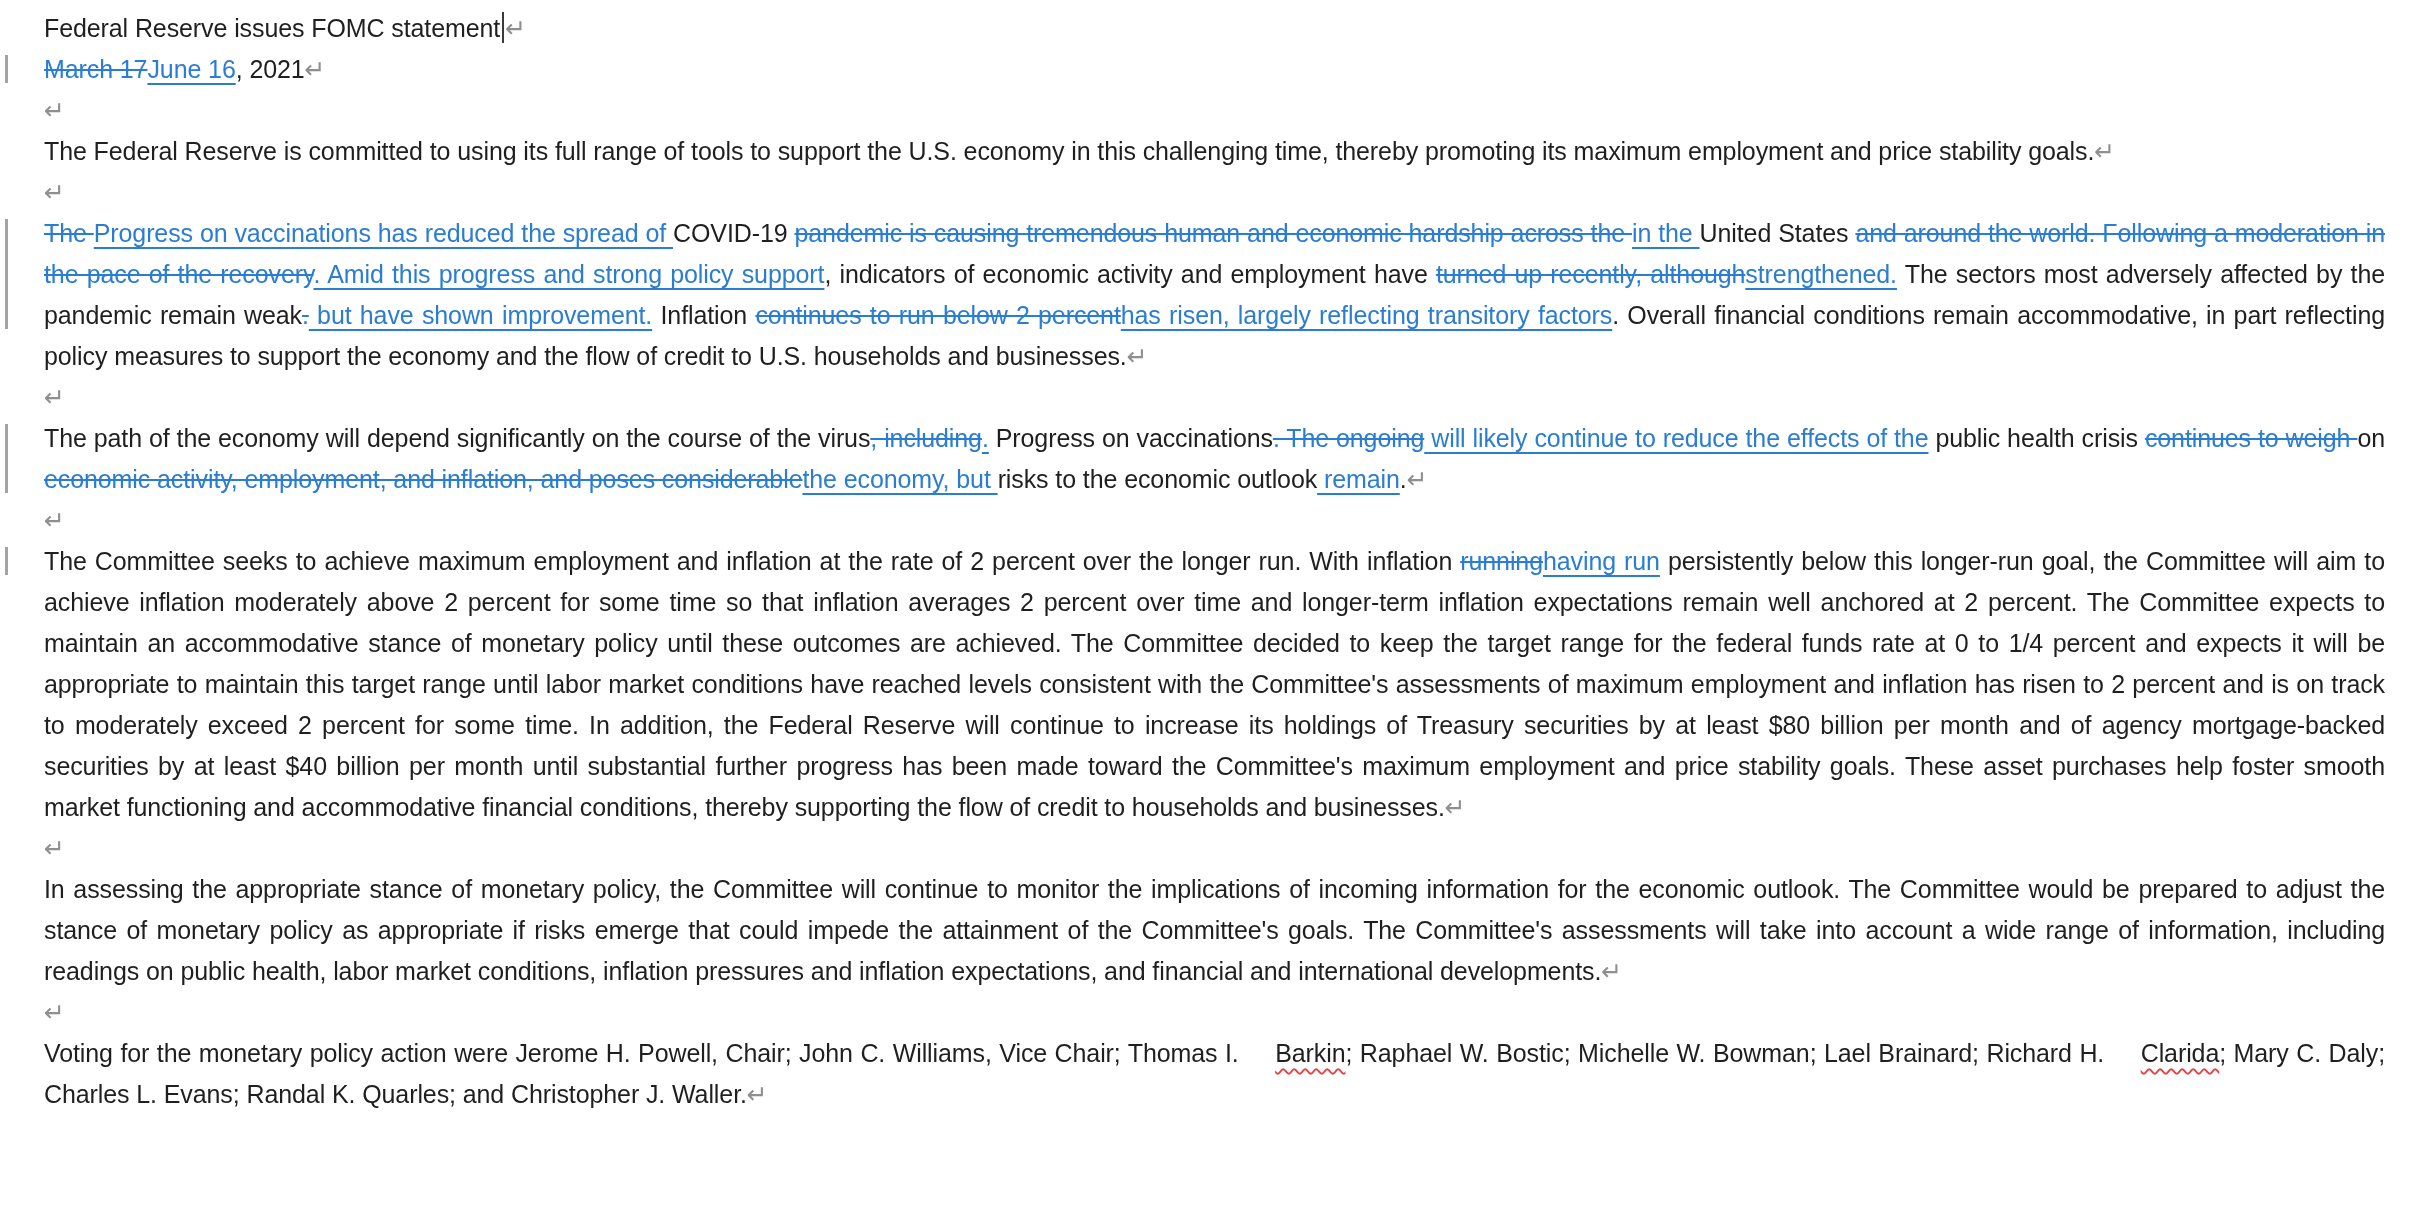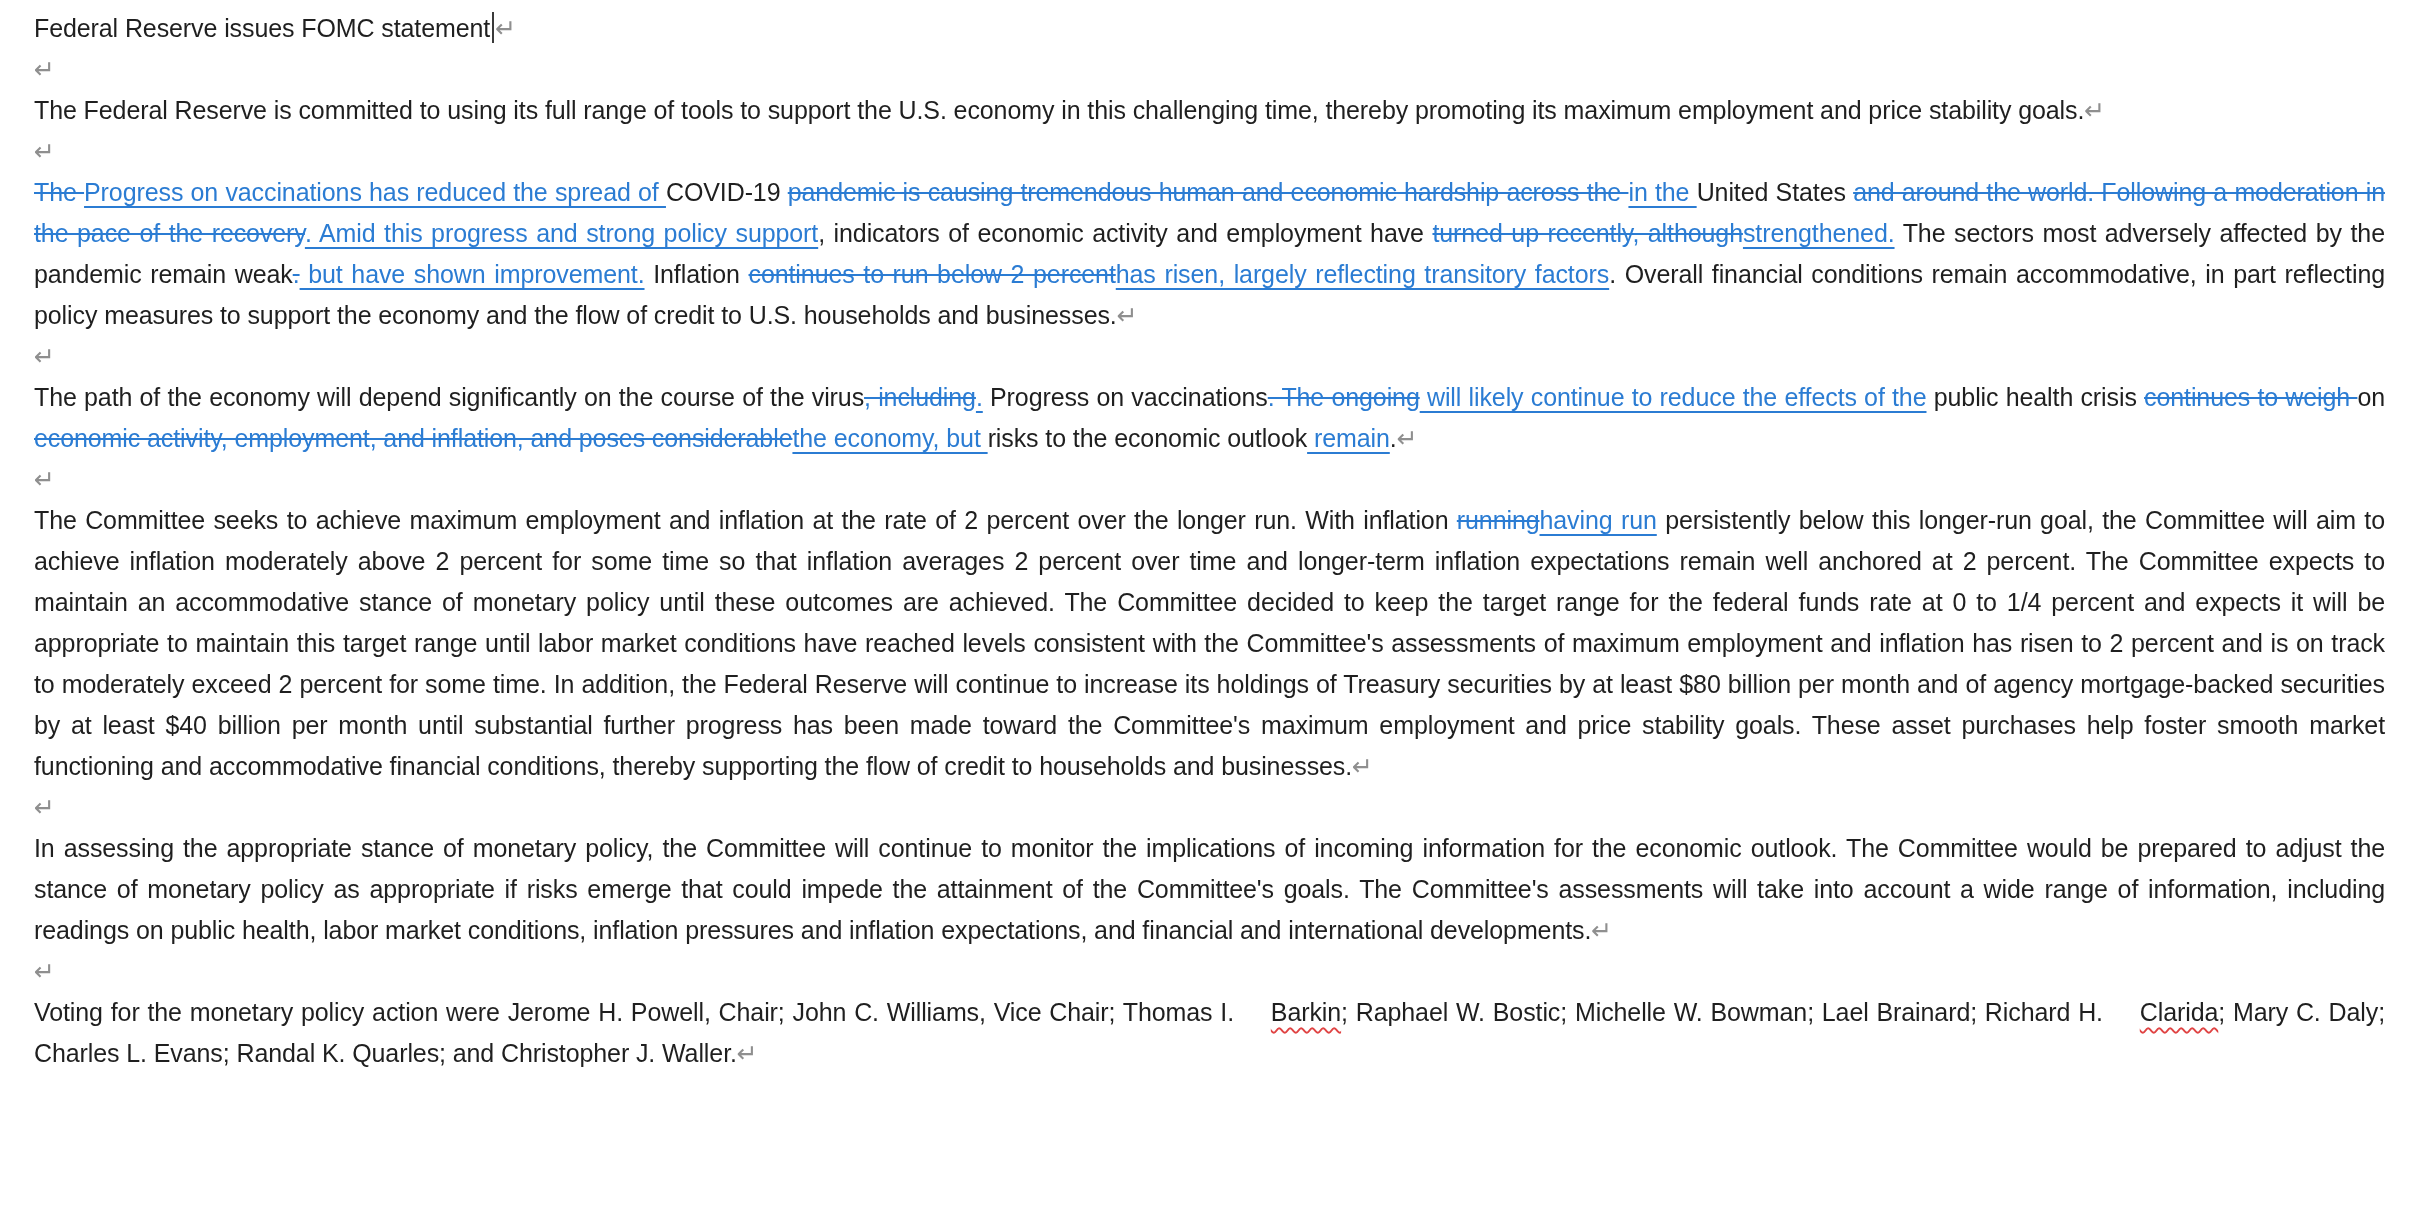--- a/index.html
+++ b/index.html
@@ -12,21 +12,21 @@
     font-size: 25px;
     line-height: 41px;
     letter-spacing: -0.1px;
     color: var(--ink, #1f1f1f);
   }
   .page {
     position: relative;
     box-sizing: border-box;
     width: 2433px;
     height: 943px;
-    padding: 8px 48px 0 34px;
+    padding: 8px 48px 0 44px;
     background: #ffffff;
     border-radius: 12px;
   }
   .para {
     position: relative;
     margin: 0;
     text-align: justify;
   }
   .para.left { text-align: left; }
   .changebar {
@@ -67,20 +67,21 @@
     border-left: 2px solid #3a3a3a;
     vertical-align: -6px;
     margin: 0 1px 0 2px;
   }
 </style>
 </head>
 <body>
 
 <div class="page">
     <div class="para left"><span class="r-normal">Federal Reserve issues FOMC statement</span><span class="caret"></span><span class="r-pilcrow">↵</span></div>
+    <div class="para left"><span class="changebar" style="height: 28px;"></span><span class="r-del">March 17</span><span class="r-ins">June 16</span><span class="r-normal">, 2021</span><span class="r-pilcrow">↵</span></div>
     <div class="para left"><span class="r-pilcrow">↵</span></div>
     <div class="para"><span class="r-normal">The Federal Reserve is committed to using its full range of tools to support the U.S. economy in this challenging time, thereby promoting its maximum employment and price stability goals.</span><span class="r-pilcrow">↵</span></div>
     <div class="para left"><span class="r-pilcrow">↵</span></div>
     <div class="para"><span class="changebar" style="height: 110px;"></span><span class="r-del">The </span><span class="r-ins">Progress on vaccinations has reduced the spread of </span><span class="r-normal">COVID-19 </span><span class="r-del">pandemic is causing tremendous human and economic hardship across the </span><span class="r-ins">in the </span><span class="r-normal">United States </span><span class="r-del">and around the world. Following a moderation in the pace of the recovery</span><span class="r-ins">. Amid this progress and strong policy support</span><span class="r-normal">, indicators of economic activity and employment have </span><span class="r-del">turned up recently, although</span><span class="r-ins">strengthened.</span><span class="r-normal"> The sectors most adversely affected by the pandemic remain weak</span><span class="r-del">.</span><span class="r-ins"> but have shown improvement.</span><span class="r-normal"> Inflation </span><span class="r-del">continues to run below 2 percent</span><span class="r-ins">has risen, largely reflecting transitory factors</span><span class="r-normal">. Overall financial conditions remain accommodative, in part reflecting policy measures to support the economy and the flow of credit to U.S. households and businesses.</span><span class="r-pilcrow">↵</span></div>
     <div class="para left"><span class="r-pilcrow">↵</span></div>
     <div class="para"><span class="changebar" style="height: 69px;"></span><span class="r-normal">The path of the economy will depend significantly on the course of the virus</span><span class="r-del">, including</span><span class="r-ins">.</span><span class="r-normal"> Progress on vaccinations</span><span class="r-del">. The ongoing</span><span class="r-ins"> will likely continue to reduce the effects of the</span><span class="r-normal"> public health crisis </span><span class="r-del">continues to weigh </span><span class="r-normal">on </span><span class="r-del">economic activity, employment, and inflation, and poses considerable</span><span class="r-ins">the economy, but </span><span class="r-normal">risks to the economic outlook</span><span class="r-ins"> remain</span><span class="r-normal">.</span><span class="r-pilcrow">↵</span></div>
     <div class="para left"><span class="r-pilcrow">↵</span></div>
     <div class="para"><span class="changebar" style="height: 28px;"></span><span class="r-normal">The Committee seeks to achieve maximum employment and inflation at the rate of 2 percent over the longer run. With inflation </span><span class="r-del">running</span><span class="r-ins">having run</span><span class="r-normal"> persistently below this longer-run goal, the Committee will aim to achieve inflation moderately above 2 percent for some time so that inflation averages 2 percent over time and longer-term inflation expectations remain well anchored at 2 percent. The Committee expects to maintain an accommodative stance of monetary policy until these outcomes are achieved. The Committee decided to keep the target range for the federal funds rate at 0 to 1/4 percent and expects it will be appropriate to maintain this target range until labor market conditions have reached levels consistent with the Committee's assessments of maximum employment and inflation has risen to 2 percent and is on track to moderately exceed 2 percent for some time. In addition, the Federal Reserve will continue to increase its holdings of Treasury securities by at least $80 billion per month and of agency mortgage-backed securities by at least $40 billion per month until substantial further progress has been made toward the Committee's maximum employment and price stability goals. These asset purchases help foster smooth market functioning and accommodative financial conditions, thereby supporting the flow of credit to households and businesses.</span><span class="r-pilcrow">↵</span></div>
     <div class="para left"><span class="r-pilcrow">↵</span></div>
     <div class="para"><span class="r-normal">In assessing the appropriate stance of monetary policy, the Committee will continue to monitor the implications of incoming information for the economic outlook. The Committee would be prepared to adjust the stance of monetary policy as appropriate if risks emerge that could impede the attainment of the Committee's goals. The Committee's assessments will take into account a wide range of information, including readings on public health, labor market conditions, inflation pressures and inflation expectations, and financial and international developments.</span><span class="r-pilcrow">↵</span></div>

